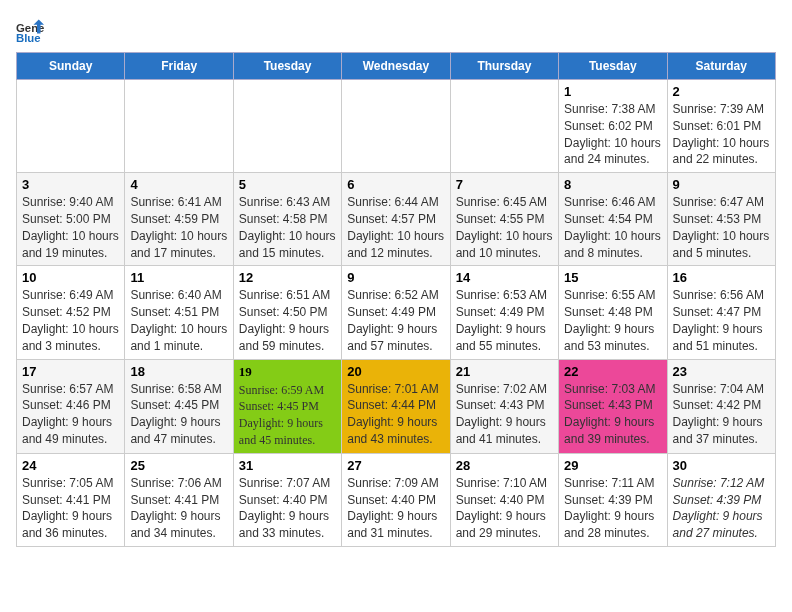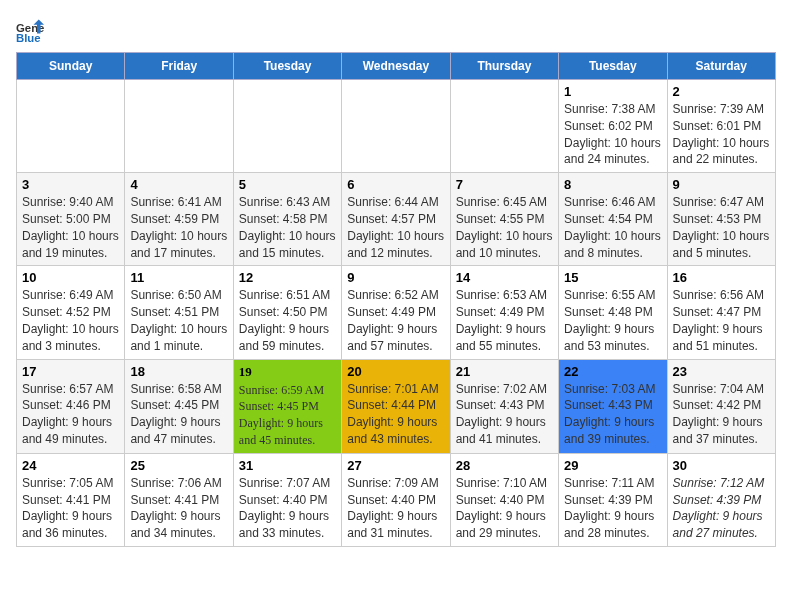--- a/index.html
+++ b/index.html
@@ -175,21 +175,21 @@
       </tr>
       <tr>
         <td>
           <span class="day-num">10</span>
           <div class="day-info" style="white-space: pre-line;">Sunrise: 6:49 AM
 Sunset: 4:52 PM
 Daylight: 10 hours and 3 minutes.</div>
         </td>
         <td>
           <span class="day-num">11</span>
-          <div class="day-info" style="white-space: pre-line;">Sunrise: 6:50 AM
+          <div class="day-info" style="white-space: pre-line;">Sunrise: 6:40 AM
 Sunset: 4:51 PM
 Daylight: 10 hours and 1 minute.</div>
         </td>
         <td>
           <span class="day-num">12</span>
           <div class="day-info" style="white-space: pre-line;">Sunrise: 6:51 AM
 Sunset: 4:50 PM
 Daylight: 9 hours and 59 minutes.</div>
         </td>
         <td>
@@ -241,21 +241,21 @@
           <div class="day-info" style="white-space: pre-line;">Sunrise: 7:01 AM
 Sunset: 4:44 PM
 Daylight: 9 hours and 43 minutes.</div>
         </td>
         <td style="background: rgb(245, 245, 245);">
           <span class="day-num">21</span>
           <div class="day-info" style="white-space: pre-line;">Sunrise: 7:02 AM
 Sunset: 4:43 PM
 Daylight: 9 hours and 41 minutes.</div>
         </td>
-        <td style="background: #3b82f6;">
+        <td style="background: #ec4899;">
           <span class="day-num">22</span>
           <div class="day-info" style="white-space: pre-line;">Sunrise: 7:03 AM
 Sunset: 4:43 PM
 Daylight: 9 hours and 39 minutes.</div>
         </td>
         <td style="background: rgb(245, 245, 245);">
           <span class="day-num">23</span>
           <div class="day-info" style="white-space: pre-line;">Sunrise: 7:04 AM
 Sunset: 4:42 PM
 Daylight: 9 hours and 37 minutes.</div>

